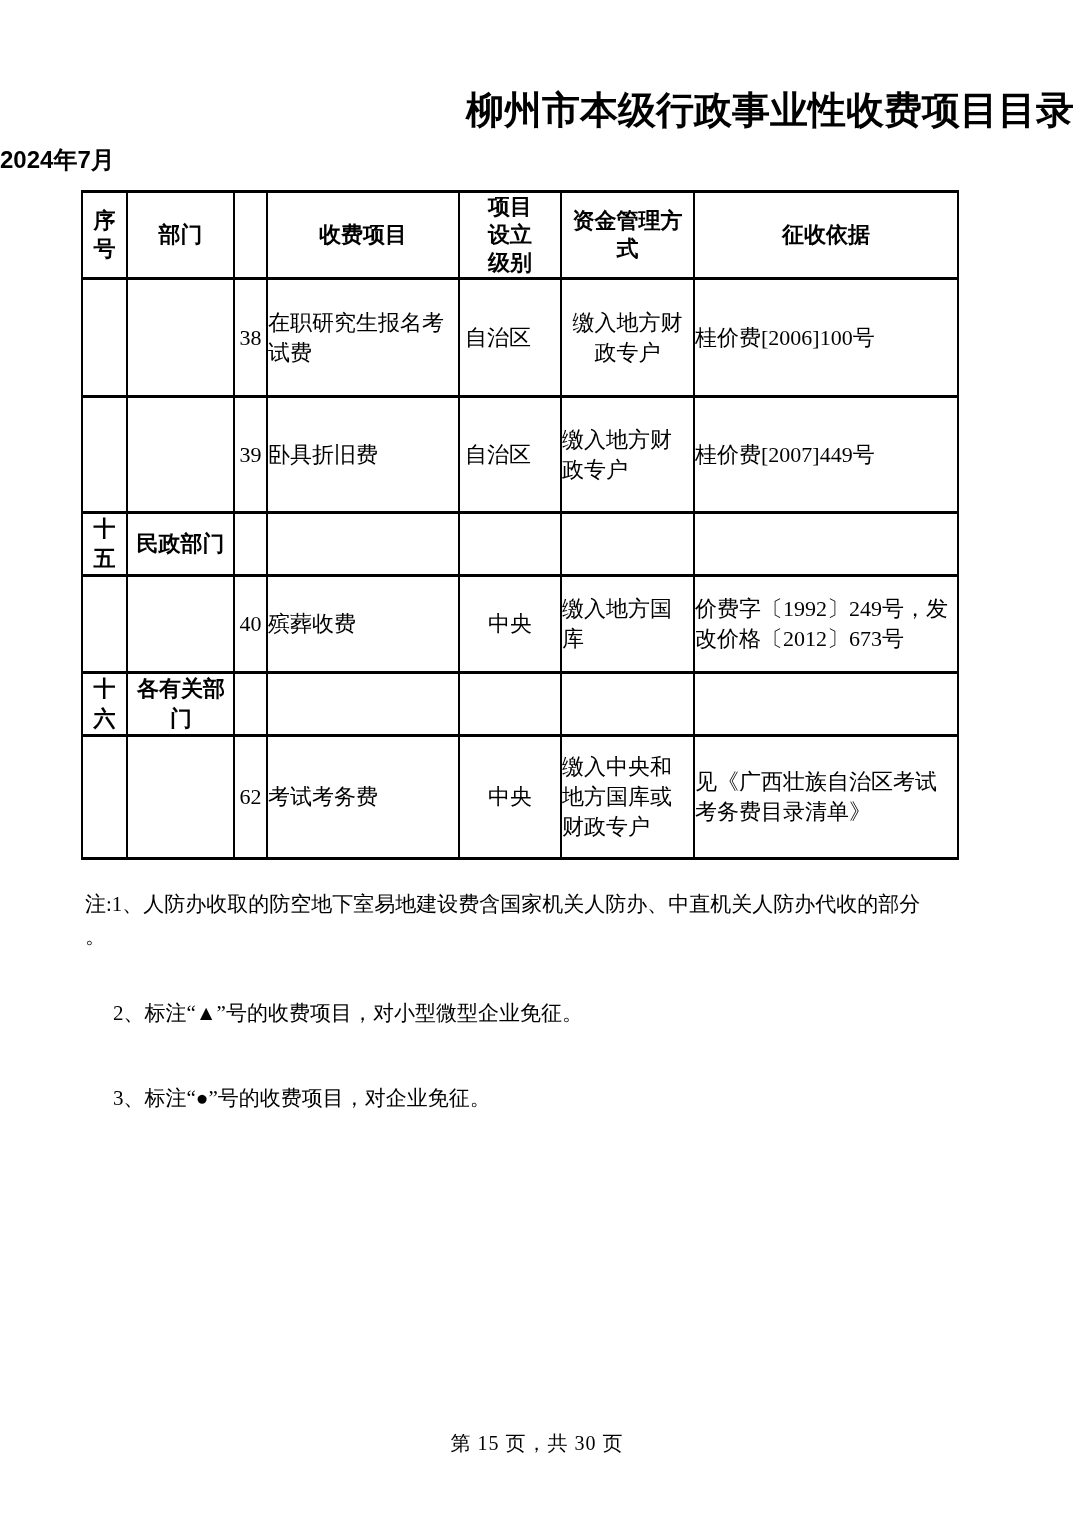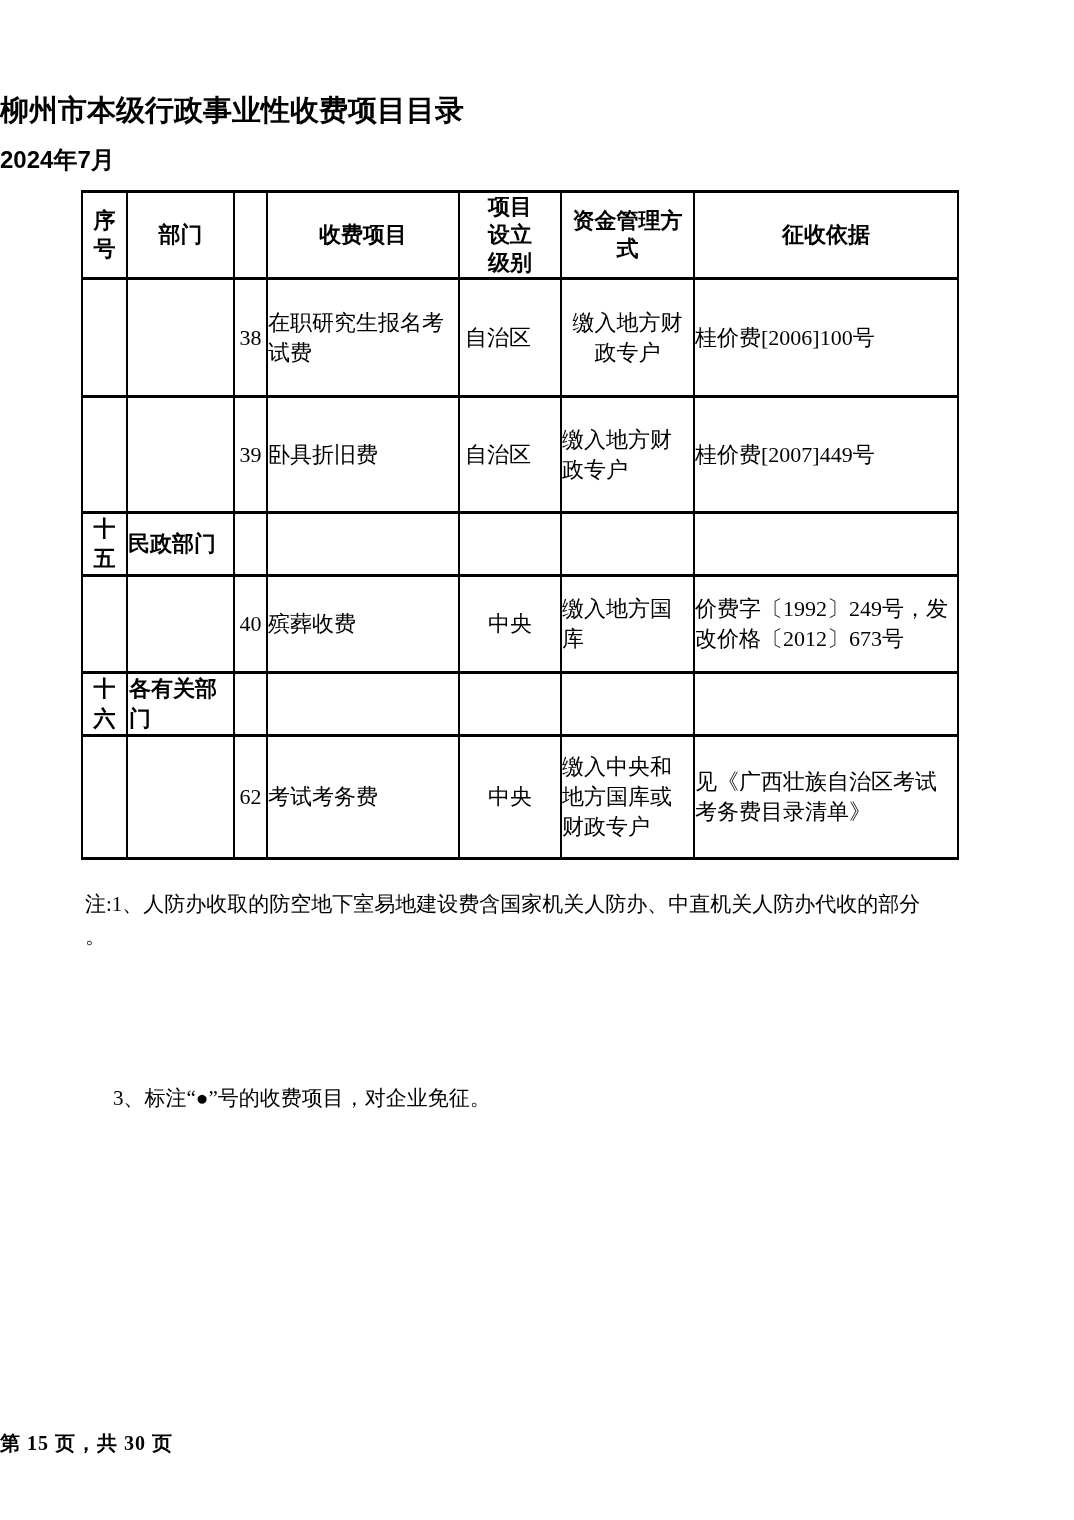--- a/index.html
+++ b/index.html
@@ -9,24 +9,24 @@
     height: 1520px;
     background: #ffffff;
     color: #000000;
     font-family: "Liberation Serif", "DejaVu Serif", serif;
     overflow: hidden;
   }
   .title {
     position: absolute;
     top: 90px; left: 0;
     width: 100%;
-    text-align: left;
-    font-family: "Liberation Sans", "DejaVu Sans", sans-serif;
-    font-weight: bold;
-    font-size: 29px;
+    text-align: right;
+    font-family: "Liberation Sans", "DejaVu Sans", sans-serif;
+    font-weight: bold;
+    font-size: 38px;
     line-height: 40px;
     white-space: nowrap;
   }
   .date {
     position: absolute;
     top: 145px; left: 0;
     width: 100%;
     text-align: left;
     font-family: "Liberation Sans", "DejaVu Sans", sans-serif;
     font-weight: bold;
@@ -63,21 +63,21 @@
   tr.r39   { height: 116px; }
   tr.sec15 { height: 57px; }
   tr.r40   { height: 97px; }
   tr.sec16 { height: 55px; }
   tr.r41   { height: 123px; }
   tr.sec td {
     font-family: "Liberation Sans", "DejaVu Sans", sans-serif;
     font-weight: bold;
   }
   .c-seq   { text-align: center; white-space: nowrap; }
-  .c-dept  { text-align: left; padding-left: 8px; white-space: nowrap; }
+  .c-dept  { text-align: center; padding-left: 8px; white-space: nowrap; }
   tr.sec16 .c-dept { padding-left: 1px; }
   .c-num   { text-align: center; }
   .c-item  { text-align: left; padding: 0 4px; margin-left: 41px; }
   .c-level { text-align: center; }
   .c-fund  { text-align: left; padding: 0 3px; margin-left: 36px; }
   .c-basis { text-align: left; padding-left: 6px; padding-right: 4px; }
   .al { text-align: left; }
   .ac { text-align: center; }
   .c-level.al { padding-left: 5px; }
   .note {
@@ -86,23 +86,23 @@
     line-height: 32px;
     white-space: pre-line;
   }
   .note1 { left: 85px;  top: 888px;  width: 905px; }
   .note2 { left: 113px; top: 997px;  width: 880px; }
   .note3 { left: 113px; top: 1082px; width: 880px; }
   .footer {
     position: absolute;
     top: 1430px; left: 0;
     width: 100%;
+    text-align: center;
     font-size: 20px;
     letter-spacing: 1px;
-    font-weight: bold;
   }
 </style>
 </head>
 <body>
 
 <div class="page">
 
   <div class="title">柳州市本级行政事业性收费项目目录</div>
   <div class="date">2024年7月</div>
 
@@ -195,17 +195,18 @@
 地方国库或
 财政专户</td>
         <td class="c-basis">见《广西壮族自治区考试
 考务费目录清单》</td>
       </tr>
     </tbody>
   </table>
 
   <div class="note note1">注:1、人防办收取的防空地下室易地建设费含国家机关人防办、中直机关人防办代收的部分
 。</div>
+  <div class="note note2">2、标注“▲”号的收费项目，对小型微型企业免征。</div>
   <div class="note note3">3、标注“●”号的收费项目，对企业免征。</div>
 
   <div class="footer">第 15 页，共 30 页</div>
 
 </div>
 
 </body></html>

